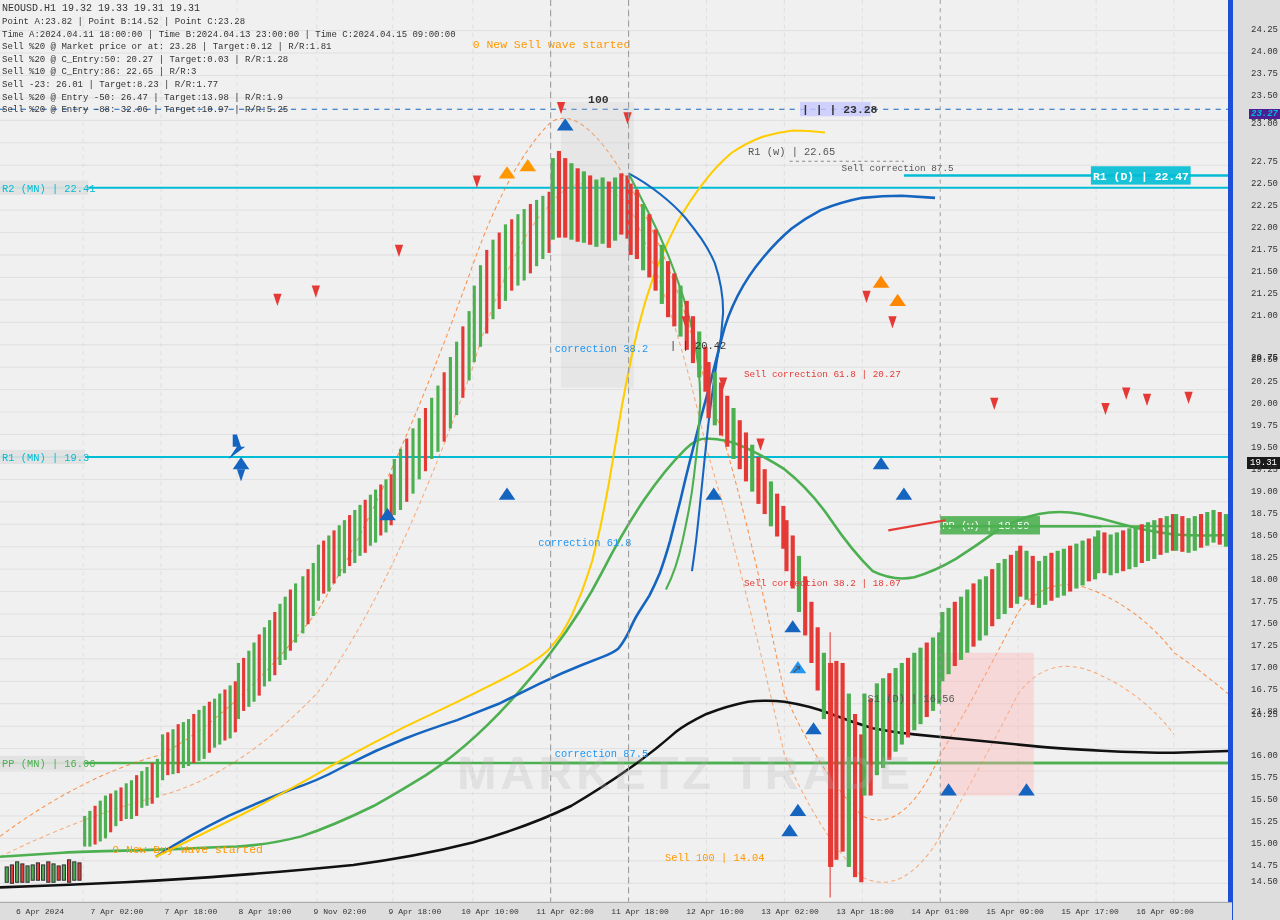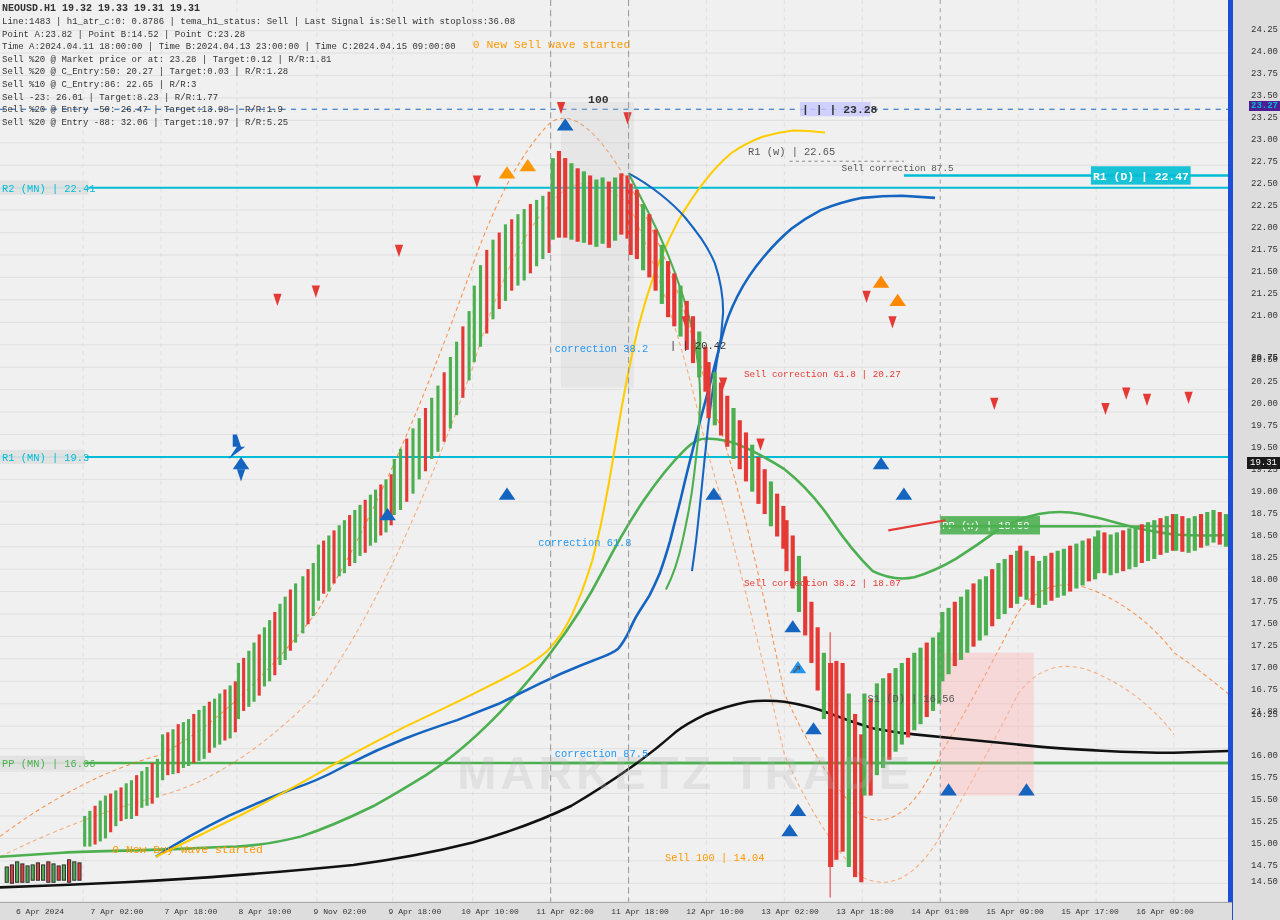--- a/index.html
+++ b/index.html
@@ -574,47 +574,46 @@
     <line x1="855" y1="520" x2="910" y2="510" stroke="#e53935" stroke-width="2"></line>
 
     <line x1="905" y1="516" x2="1060" y2="516" stroke="#4caf50" stroke-width="2.5"></line>
 
     <line x1="530" y1="0" x2="530" y2="884" stroke="#999" stroke-width="1" stroke-dasharray="6,4"></line>
     <line x1="605" y1="0" x2="605" y2="884" stroke="#999" stroke-width="1" stroke-dasharray="6,4"></line>
     <line x1="905" y1="0" x2="905" y2="884" stroke="#999" stroke-width="0.8" stroke-dasharray="4,4"></line>
   </svg>
 
   <div class="info-panel">
-    <div style="font-weight:bold; font-size:10px;">
+    <div style="font-weight:normal; font-size:10px;">
       <span>NEOUSD.H1</span>
       <span>19.32 19.33 19.31 19.31</span>
     </div>
-    <div>Line:1483 | h1_atr_c:0: 0.8786 | tema_h1_status: Sell | Last Signal is:Sell with stoploss:36.08</div>
     <div>Point A:23.82 | Point B:14.52 | Point C:23.28</div>
     <div>Time A:2024.04.11 18:00:00 | Time B:2024.04.13 23:00:00 | Time C:2024.04.15 09:00:00</div>
     <div>Sell %20 @ Market price or at: 23.28 | Target:0.12 | R/R:1.81</div>
     <div>Sell %20 @ C_Entry:50: 20.27 | Target:0.03 | R/R:1.28</div>
     <div>Sell %10 @ C_Entry:86: 22.65 | R/R:3</div>
     <div>Sell -23: 26.01 | Target:8.23 | R/R:1.77</div>
     <div>Sell %20 @ Entry -50: 26.47 | Target:13.98 | R/R:1.9</div>
     <div>Sell %20 @ Entry -88: 32.06 | Target:10.97 | R/R:5.25</div>
   </div>
 
   <div class="watermark">
     <span>MARKETZ TRADE</span>
   </div>
 
   <div class="price-scale">
     <div class="price-label" style="top: 30px;">24.25</div>
     <div class="price-label" style="top: 52px;">24.00</div>
     <div class="price-label" style="top: 74px;">23.75</div>
     <div class="price-label" style="top: 96px;">23.50</div>
     <div class="price-label" style="top: 118px;">23.25</div>
-    <div class="price-label" style="top: 106px; right:0; color:#00bcd4; font-weight:bold; background:#4c1d95; padding:0 2px;">23.27</div>
-    <div class="price-label" style="top: 140px; text-align: right;">23.00</div>
+    <div class="price-label" style="top: 114px; right:0; color:#00bcd4; font-weight:bold; background:#4c1d95; padding:0 2px;font-style:italic;">23.27</div>
+    <div class="price-label" style="top: 124px; text-align: right;">23.00</div>
     <div class="price-label" style="top: 162px;">22.75</div>
     <div class="price-label" style="top: 184px;">22.50</div>
     <div class="price-label" style="top: 206px;">22.25</div>
     <div class="price-label" style="top: 228px;">22.00</div>
     <div class="price-label" style="top: 250px;">21.75</div>
     <div class="price-label" style="top: 272px;">21.50</div>
     <div class="price-label" style="top: 294px;">21.25</div>
     <div class="price-label" style="top: 316px;">21.00</div>
     <div class="price-label" style="top: 358px; font-weight: bold;">20.75</div>
     <div class="price-label" style="top: 360px;">20.50</div>

